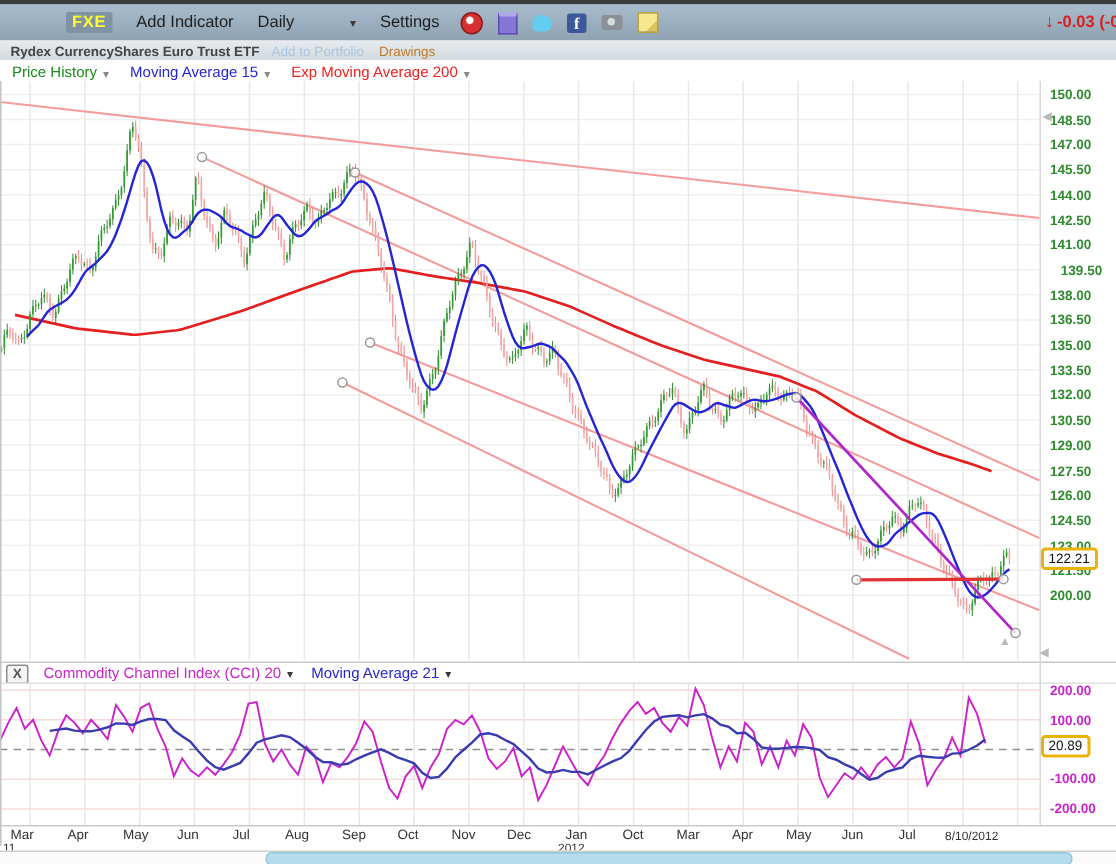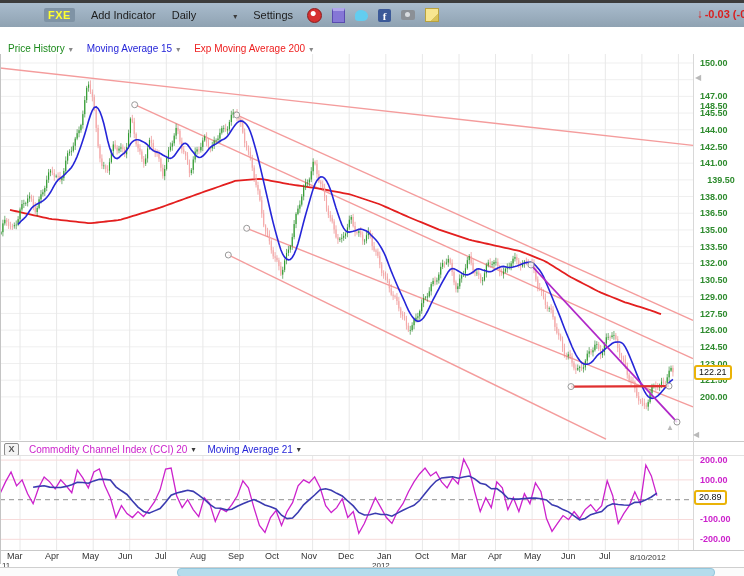--- a/index.html
+++ b/index.html
@@ -86,20 +86,25 @@
         <span class="ic ic-twitter"></span>
         <span class="ic ic-fb">f</span>
         <span class="ic ic-camera"></span>
         <span class="ic ic-note"></span>
       </span>
     <span id="change">
       <span class="dn">↓</span><span>-0.03 (-0.02%)</span>
     </span>
   </div>
 
+  <div class="abs" id="subheader">
+    <span id="etf-name">Rydex CurrencyShares Euro Trust ETF</span>
+    <span id="add-portfolio">Add to Portfolio</span>
+    <span id="drawings">Drawings</span>
+  </div>
 
   <div class="abs" id="legend">
     <span id="lg-price">Price History</span>
     <span class="caret">▾</span>
     <span id="lg-ma15">Moving Average 15</span>
     <span class="caret">▾</span>
     <span id="lg-ema">Exp Moving Average 200</span>
     <span class="caret">▾</span>
   </div>
 
@@ -914,21 +919,21 @@
       <polyline points="33.12,32.254285714285714 38.64,31.40571428571429 44.16,30.698571428571434 49.67999999999999,32.112857142857145 55.199999999999996,32.53714285714286 60.72,32.53714285714286 66.24,31.40571428571429 71.75999999999999,29.85 77.28,27.304285714285715 82.8,27.44571428571429 88.32,28.294285714285717 93.83999999999999,25.89 99.35999999999999,24.334285714285716 104.88,24.334285714285716 110.39999999999999,25.041428571428572 115.91999999999999,31.830000000000002 121.44,35.790000000000006 126.96,39.46714285714286 132.48,45.972857142857144 138,52.05428571428572 143.51999999999998,56.438571428571436 149.04,58.135714285714286 154.56,55.87285714285714 160.07999999999998,53.61 165.6,47.245714285714286 171.11999999999998,40.174285714285716 176.64,37.91142857142857 182.16,36.63857142857143 187.67999999999998,35.22428571428571 193.2,36.355714285714285 198.71999999999997,40.174285714285716 204.23999999999998,44.27571428571429 209.76,49.36714285714286 215.27999999999997,53.04428571428572 220.79999999999998,53.18571428571429 226.32,54.88285714285715 231.83999999999997,54.17571428571429 237.35999999999999,51.205714285714286 242.88,48.80142857142857 248.39999999999998,46.53857142857143 253.92,44.55857142857143 259.44,46.962857142857146 264.96,49.932857142857145 270.47999999999996,51.77142857142857 276,53.892857142857146 281.52,60.25714285714286 287.03999999999996,63.651428571428575 292.56,62.94428571428571 298.08,57.28714285714286 303.59999999999997,49.791428571428575 309.12,44.84142857142857 314.64,40.03285714285715 320.15999999999997,34.658571428571435 325.67999999999995,33.81 331.2,35.22428571428571 336.71999999999997,38.33571428571429 342.23999999999995,41.02285714285715 347.76,45.972857142857144 353.28,50.92285714285715 358.79999999999995,57.42857142857143 364.32,59.97428571428571 369.84,59.691428571428574 375.35999999999996,58.27714285714286 380.88,59.550000000000004 386.4,59.550000000000004 391.91999999999996,61.24714285714286 397.43999999999994,58.135714285714286 402.96,55.307142857142864 408.47999999999996,52.620000000000005 413.99999999999994,50.35714285714286 419.52,45.54857142857143 425.03999999999996,38.47714285714286 430.55999999999995,31.688571428571432 436.08,26.031428571428574 441.59999999999997,22.92 447.11999999999995,22.354285714285716 452.64,21.78857142857143 458.15999999999997,23.202857142857145 463.67999999999995,21.930000000000003 469.2,21.08142857142857 474.71999999999997,23.91 480.23999999999995,28.152857142857144 485.76,29.56714285714286 491.28,33.81 496.79999999999995,33.52714285714286 502.31999999999994,37.62857142857143 507.84,43.28571428571429 513.36,44.13428571428572 518.88,44.13428571428572 524.4,43.56857142857143 529.92,43.002857142857145 535.4399999999999,43.144285714285715 540.9599999999999,43.71 546.4799999999999,44.98285714285714 552,49.791428571428575 557.52,51.48857142857143 563.04,54.6 568.56,56.862857142857145 574.0799999999999,60.96428571428572 579.5999999999999,64.78285714285715 585.12,63.510000000000005 590.64,59.691428571428574 596.16,57.994285714285716 601.68,56.580000000000005 607.1999999999999,51.06428571428572 612.7199999999999,48.80142857142857 618.24,49.50857142857143 623.76,50.074285714285715 629.28,50.21571428571429 634.8,47.38714285714286 640.3199999999999,47.104285714285716 645.8399999999999,44.84142857142857 651.3599999999999,42.01285714285714 656.88,38.027682857142864" fill="none" stroke="#3b3bb0" stroke-width="1.6"></polyline>
     </svg>
 
   <div class="abs" id="cci-hdr-bot"></div>
   <div class="abs" id="pane-sep2"></div>
   <div class="abs" id="axis-sep"></div>
   <div class="abs" id="left-border"></div>
 
   <div id="price-ticks">
       <div class="tick abs" style="top: 58px;">150.00</div>
-      <div class="tick abs" style="top: 74.7px; margin-top: 26px;">148.50</div>
+      <div class="tick abs" style="top: 74.7px;">148.50</div>
       <div class="tick abs" style="top: 91.4px;">147.00</div>
       <div class="tick abs" style="top: 108.1px;">145.50</div>
       <div class="tick abs" style="top: 124.8px;">144.00</div>
       <div class="tick abs" style="top: 141.5px;">142.50</div>
       <div class="tick abs" style="top: 158.2px;">141.00</div>
       <div class="tick abs" style="top: 174.9px; text-align: center;">139.50</div>
       <div class="tick abs" style="top: 191.6px;">138.00</div>
       <div class="tick abs" style="top: 208.3px;">136.50</div>
       <div class="tick abs" style="top: 225px;">135.00</div>
       <div class="tick abs" style="top: 241.7px;">133.50</div>

